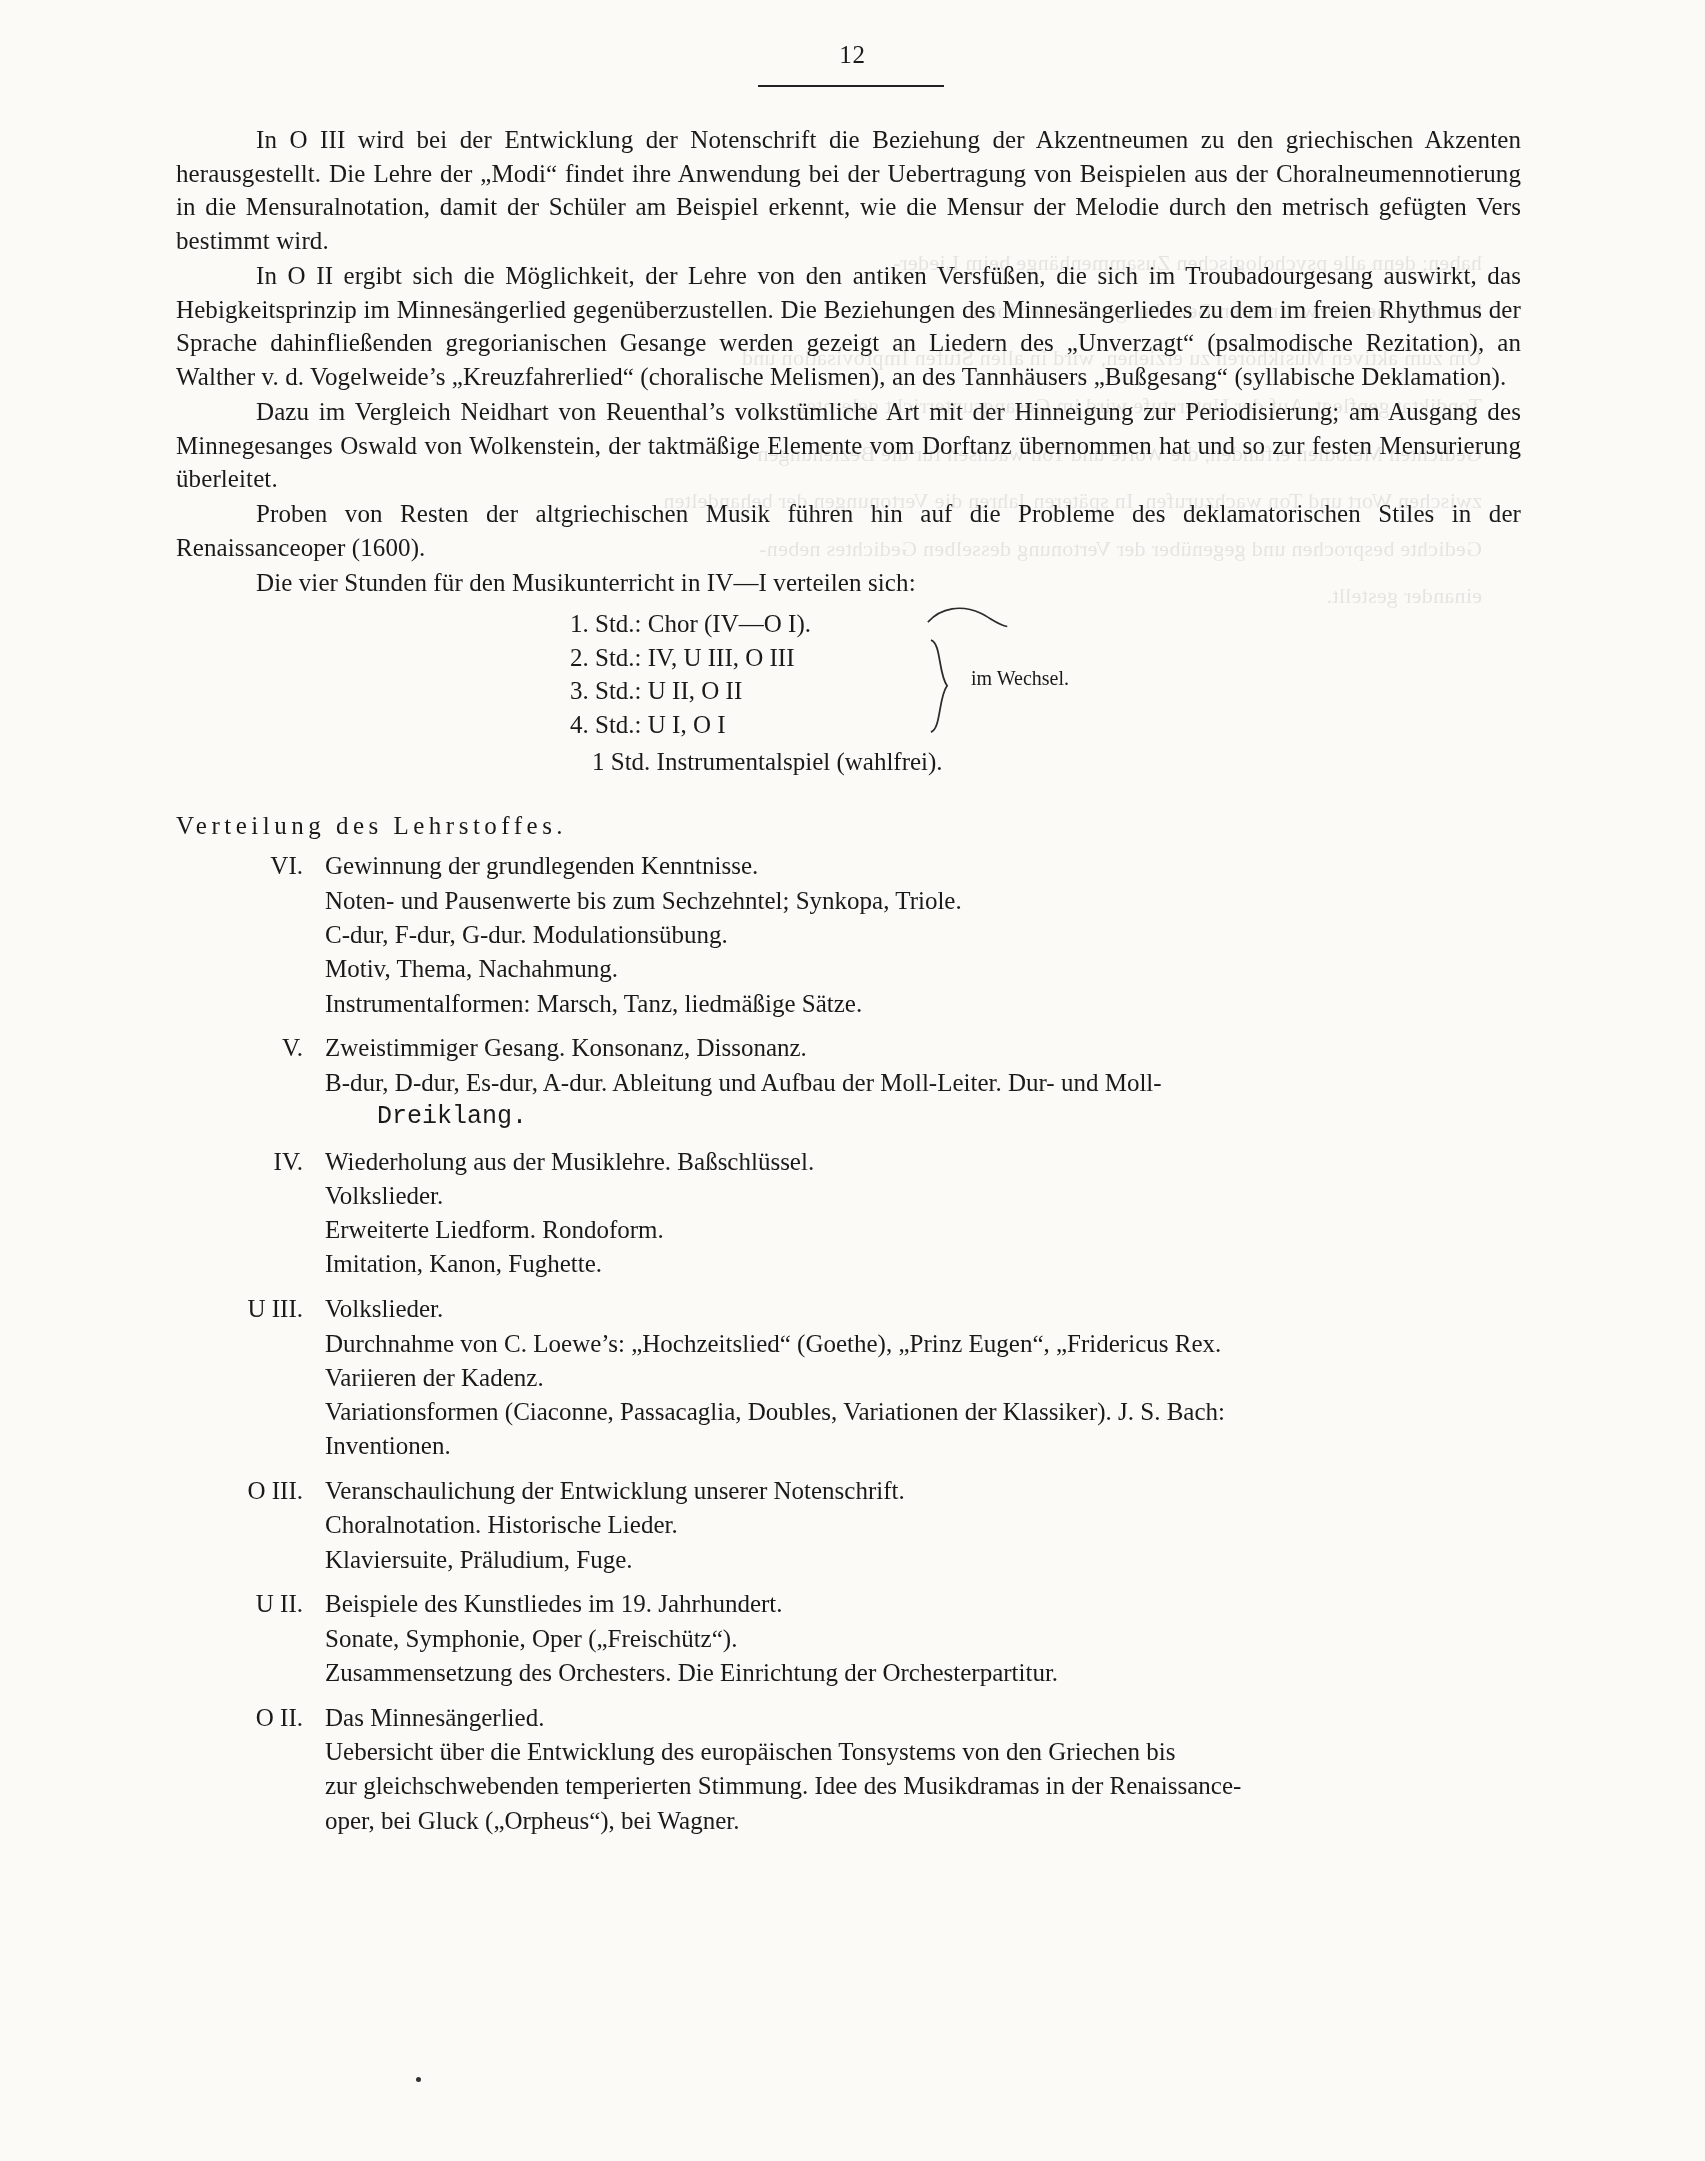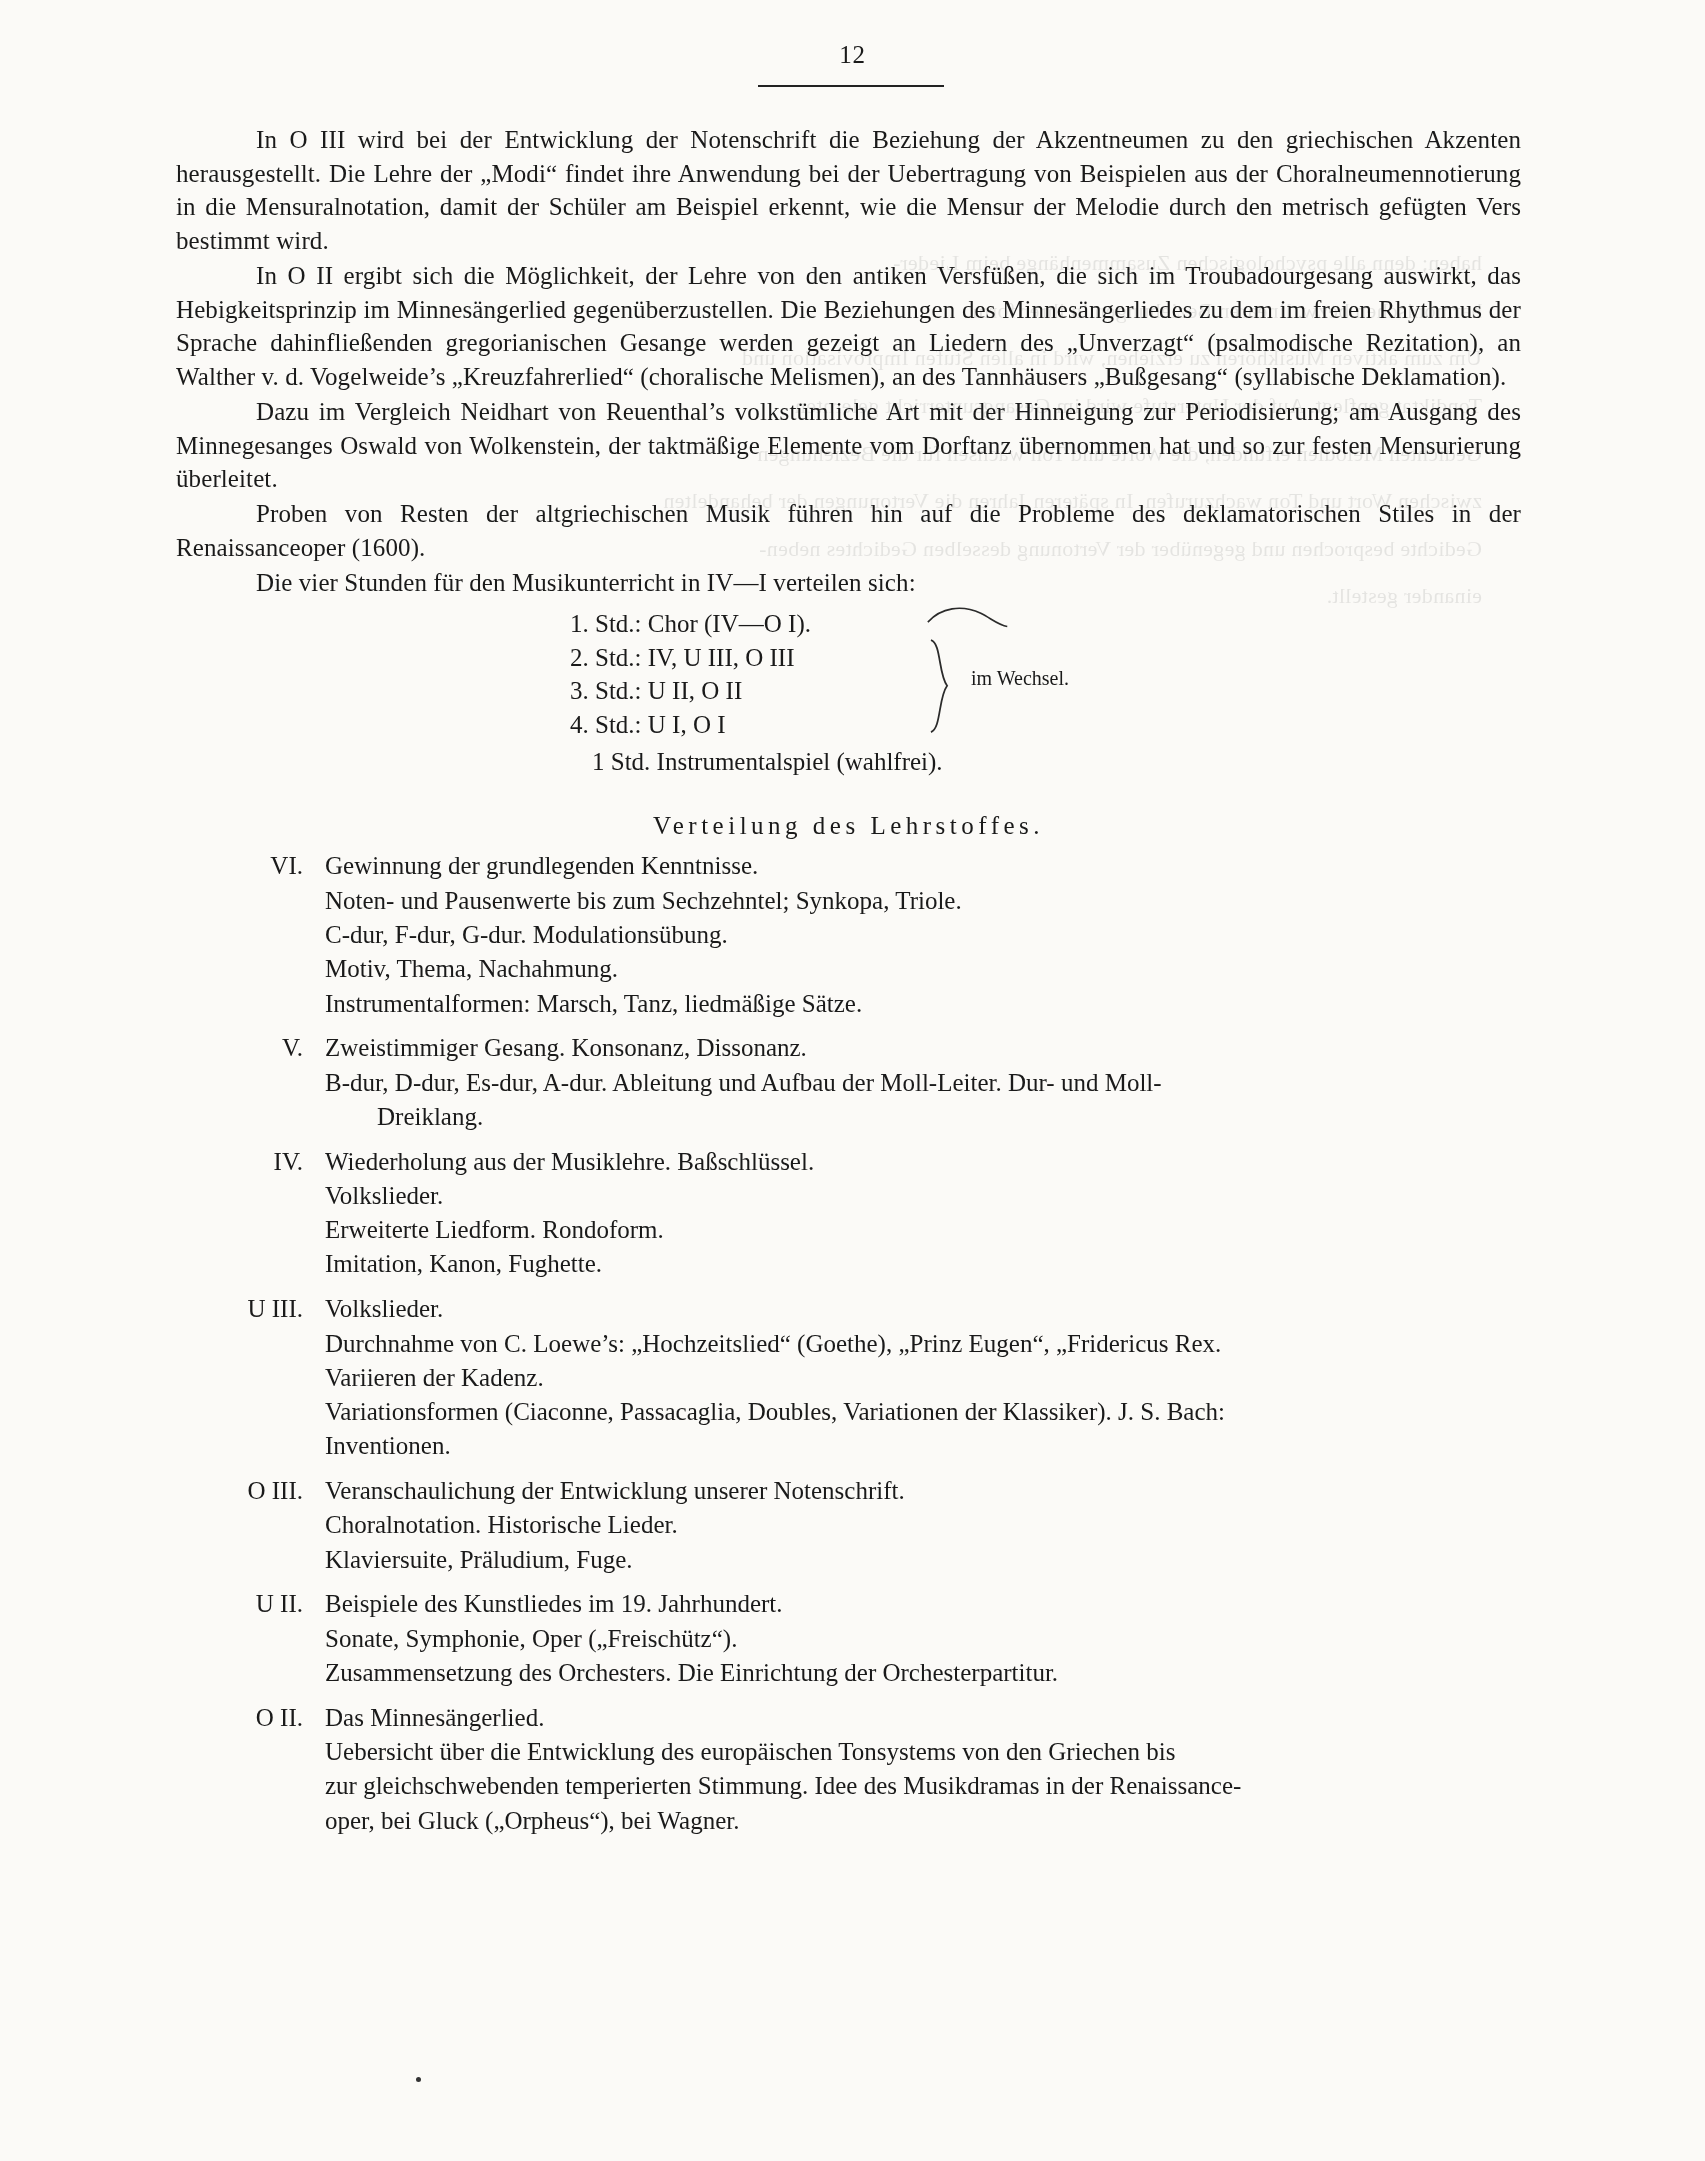--- a/index.html
+++ b/index.html
@@ -104,21 +104,21 @@
     font-size: 20px;
   }
   .squiggle {
     position: absolute;
     left: 750px;
     top: -4.5px;
     width: 89px;
     height: 25px;
   }
   h2.section {
-    text-align: center;
+    text-align: left;
     font-size: 25px;
     font-weight: normal;
     letter-spacing: 4.5px;
     margin: 34px 0 9px 0;
   }
   .listing {
     font-size: 25px;
     line-height: 1.345;
   }
   .entry {
@@ -134,20 +134,21 @@
     white-space: nowrap;
   }
   .entry .lines {
     flex: 1 1 auto;
   }
   .entry .lines div {
     margin-bottom: 0.7px;
   }
   .entry .lines div.hang {
     padding-left: 52px;
+    font-family: Liberation Mono, monospace;
   }
   .dot-bottom {
     position: absolute;
     left: 416px;
     top: 2077px;
     width: 5.2px;
     height: 5.2px;
     background: #333;
     border-radius: 50%;
   }

